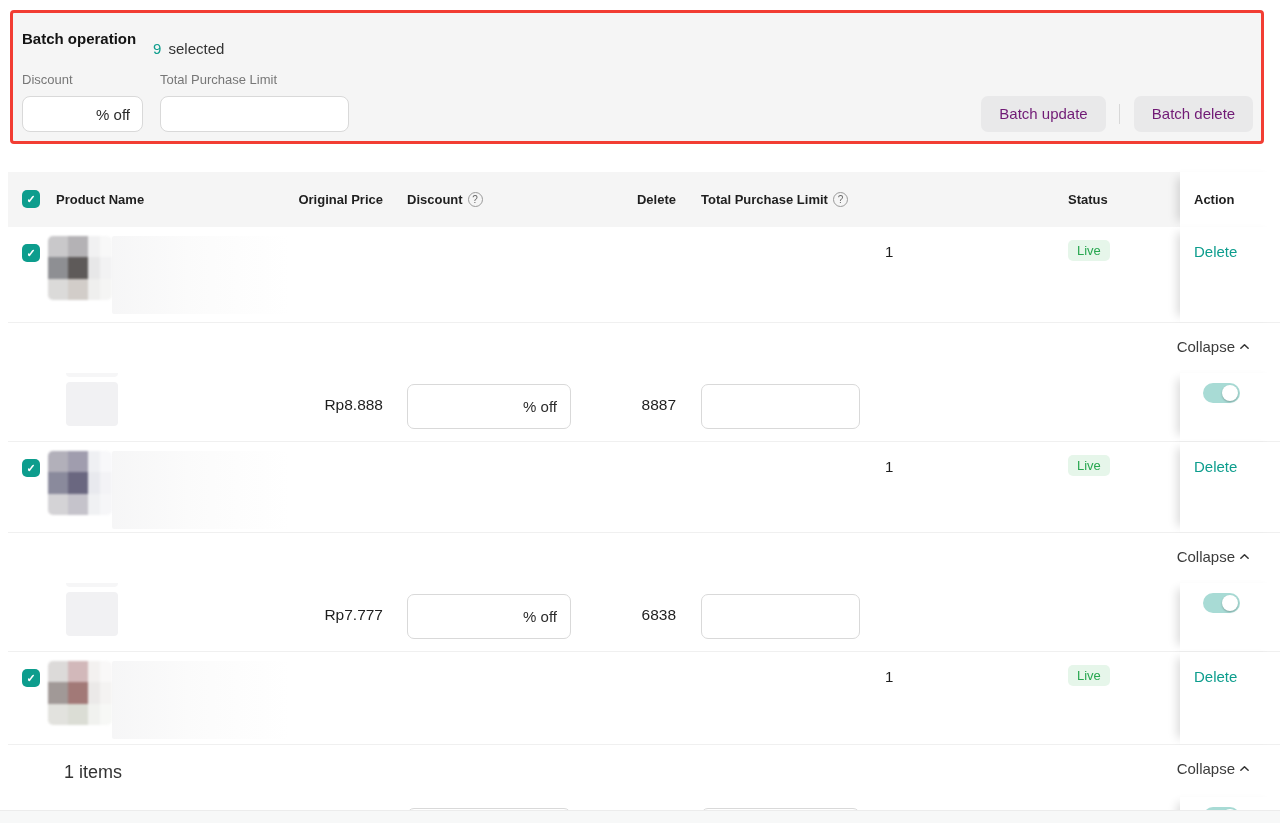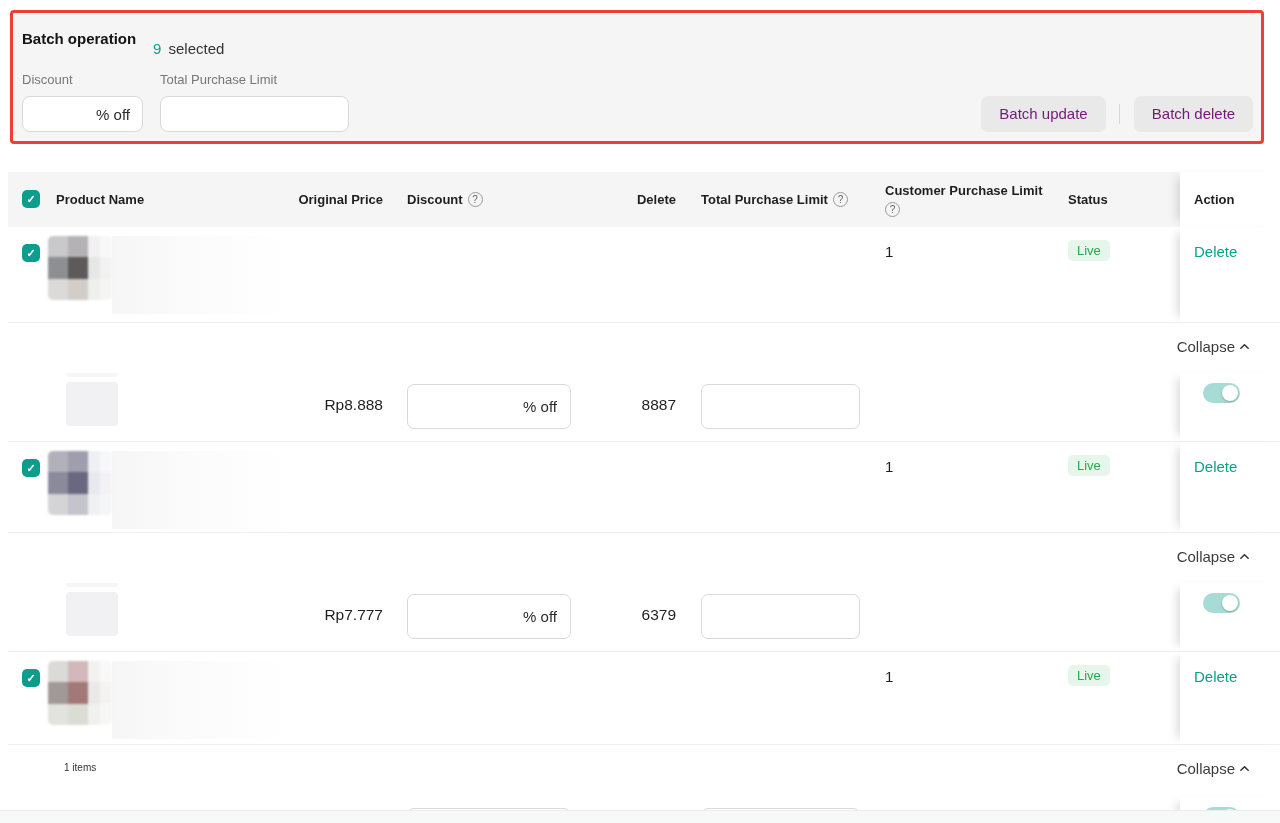--- a/index.html
+++ b/index.html
@@ -121,21 +121,21 @@
     background:none;border:none;padding:0;font-family:inherit;cursor:pointer;text-align:center;
   }
 
   
   .collapse-strip{position:relative;height:50px;background:#fff}
   .collapse-strip.tall{height:52px}
   .collapse-btn{
     position:absolute;right:30px;top:15px;display:flex;align-items:center;gap:4px;
     font-size:15px;color:#3c3c3c;background:none;border:none;padding:0;font-family:inherit;cursor:pointer;
   }
-  .items-label{position:absolute;left:56px;top:17px;font-size:10px;color:#333}
+  .items-label{position:absolute;left:56px;top:17px;font-size:18px;color:#333}
   .sku-thumbs{position:absolute;left:58px;top:10px;width:52px;opacity:.85}
   .sku-thumbs b{display:block;width:52px;height:44px;border-radius:4px;margin-bottom:5px}
   .sku-thumbs b:nth-child(1){background:#f5f5f6}
   .sku-thumbs b:nth-child(2){background:#efeff1}
   .sku-body{position:relative;height:68px}
   .sku-price{position:absolute;left:230px;width:145px;top:23px;text-align:right;font-size:15.5px}
   .sku-stock{position:absolute;left:560px;width:108px;top:23px;text-align:right;font-size:15.5px}
   .input-box{
     position:absolute;top:11px;height:45px;box-sizing:border-box;background:#fff;
     border:1px solid var(--input-border);border-radius:7px;
@@ -188,24 +188,20 @@
     <span class="hcell h-price">Original Price</span>
     <span class="hcell h-discount">
       <span>Discount</span>
       <span class="help">?</span>
     </span>
     <span class="hcell h-stock">Delete</span>
     <span class="hcell h-tpl">
       <span>Total Purchase Limit</span>
       <span class="help">?</span>
     </span>
-    <span class="hcell h-cpl">
-      <span>Customer Purchase Limit</span>
-      <span class="help">?</span>
-    </span>
     <span class="hcell h-status">Status</span>
     <div class="action-head">
       <span>Action</span>
     </div>
   </div>
 
   <div class="row product h95">
     <span class="checkbox">
         <span>✓</span>
       </span>
@@ -300,21 +296,21 @@
             <path d="M2 8 L6 4 L10 8" stroke="#333" stroke-width="1.6" fill="none" stroke-linecap="round" stroke-linejoin="round"></path>
           </svg>
       </button>
     </div>
     <div class="sku-body">
       <span class="sku-price">Rp7.777</span>
       <div class="input-box discount-input">
         <input type="text" style="">
         <span class="suffix">% off</span>
       </div>
-      <span class="sku-stock">6379</span>
+      <span class="sku-stock">6838</span>
       <div class="input-box tpl-input">
         <input type="text" style="">
       </div>
       <div class="action-cell">
         <span class="toggle">
             <span class="knob"></span>
           </span>
       </div>
     </div>
   </div>

